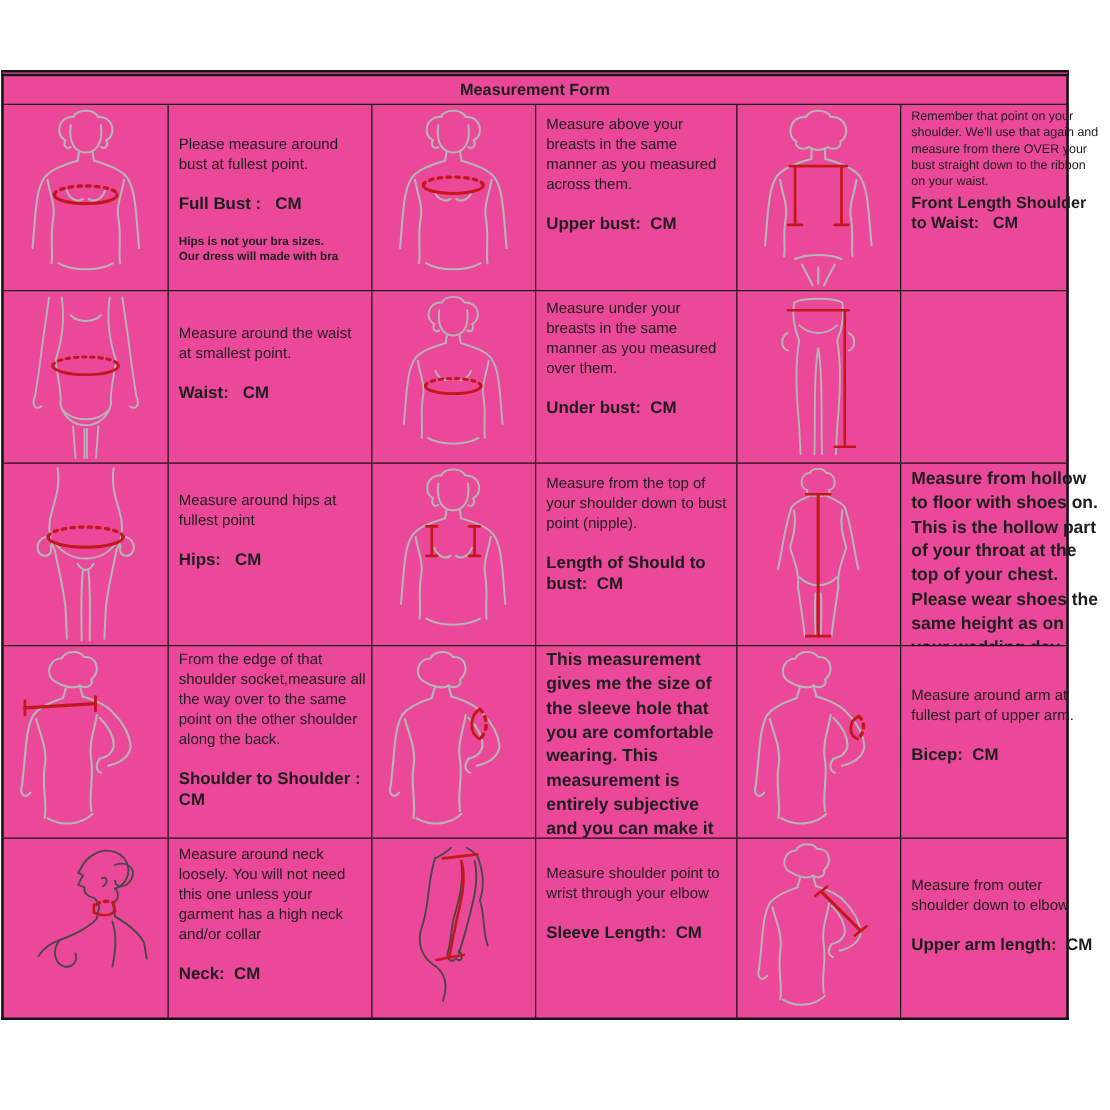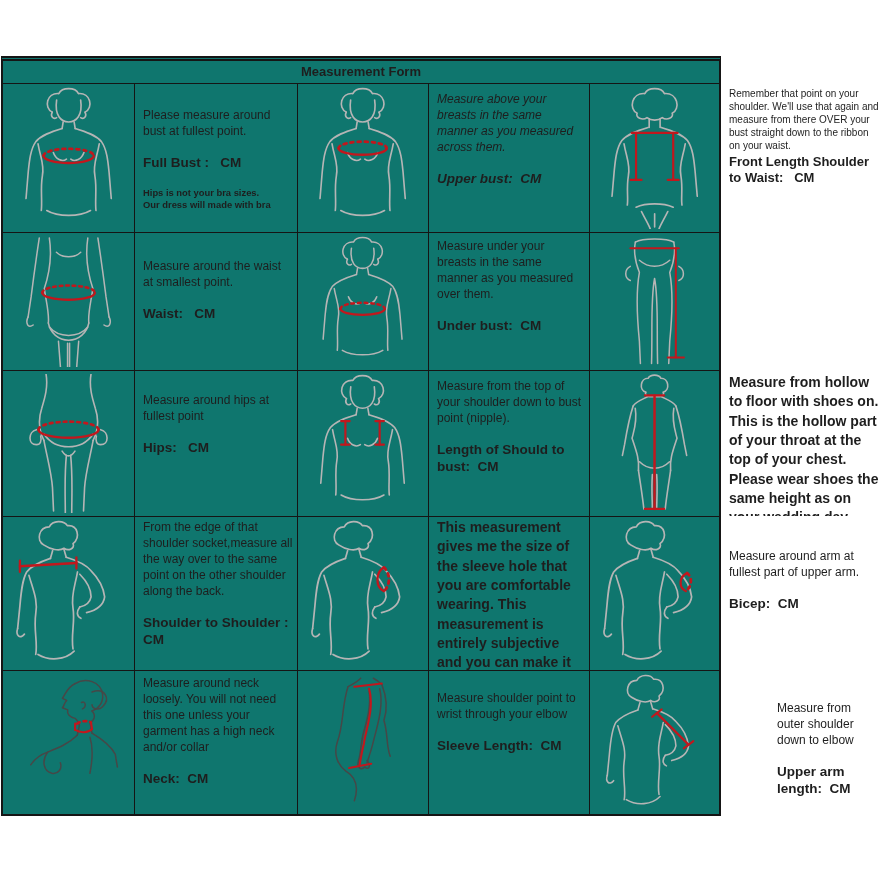--- a/index.html
+++ b/index.html
@@ -1,19 +1,19 @@
 <!DOCTYPE html>
 <html><head>
 <meta charset="utf-8">
 <style>
   html,body{margin:0;padding:0;background:#fff;}
   body{width:888px;height:888px;overflow:hidden;position:relative;
        font-family:"Liberation Sans","DejaVu Sans",sans-serif;color:#1e1e1e;}
-  .mtable{position:absolute;left:1px;top:56px;width:720px;box-sizing:border-box;
-          border:2px solid #151515;border-top:5px double #151515;background:#0f766e;}
+  .mtable{position:absolute;left:1px;top:56px;width:854px;box-sizing:border-box;
+          border:2px solid #151515;border-top:5px double #151515;background:#ec4899;}
   .trow{height:22px;line-height:22px;text-align:center;font-weight:bold;font-size:13px;
         border-bottom:1px solid #151515;}
   .row{display:grid;grid-template-columns:132px 163px 131px 161px 131px 163px;
        border-bottom:1px solid #151515;}
   .row:last-child{border-bottom:none;}
   .banner{height:23px;line-height:23px;text-align:center;font-weight:bold;font-size:13.5px;
           border-top:2px solid #151515;border-bottom:5px double #151515;letter-spacing:.1px;}
   .cell{box-sizing:border-box;border-right:1px solid #151515;overflow:hidden;}
   .cell.last{border-right:none;}
   .fig{display:flex;align-items:center;justify-content:center;}
@@ -165,21 +165,21 @@
       <p class="note">Hips is not your bra sizes.
 Our dress will made with bra</p>
     </div>
     <div class="cell fig">
         <svg viewBox="0 0 100 130">
           <use href="#wf"></use>
           <path class="rd" d="M28,56 A22,6 0 0 0 72,56"></path>
           <path class="rd dash" d="M28,56 A22,6 0 0 1 72,56"></path>
         </svg>
       </div>
-    <div class="cell txt" style="padding-top:8px;font-style:italic;">
+    <div class="cell txt" style="padding-top:8px;">
       <p class="desc">Measure above your breasts in the same manner as you measured across them.</p>
       <p class="label">Upper bust:  CM</p>
     </div>
     <div class="cell fig">
         <svg viewBox="0 0 100 130">
           <use href="#wb"></use>
           <path class="rd thin" d="M29,42 L71,42"></path>
           <path class="rd thin" d="M33,42 L33,85 M67,42 L67,85"></path>
           <path class="rd thin" d="M28,85 L38,85 M62,85 L72,85"></path>
         </svg>
@@ -321,18 +321,18 @@
       <p class="desc">Measure shoulder point to wrist through your elbow</p>
       <p class="label">Sleeve Length:  CM</p>
     </div>
     <div class="cell fig">
         <svg viewBox="0 0 100 130">
           <use href="#ps"></use>
           <path class="rd" d="M52,37 L82,67"></path>
           <path class="rd thin" d="M47.5,40.5 L56.5,33.5 M77.5,70.5 L86.5,63.5"></path>
         </svg>
       </div>
-    <div class="cell txt last" style="padding-top:30px;margin-left:48px;">
+    <div class="cell txt last" style="padding-top:30px;">
       <p class="desc">Measure from outer shoulder down to elbow</p>
       <p class="label">Upper arm length:  CM</p>
     </div>
   </div>
 </div>
 
 </body></html>

